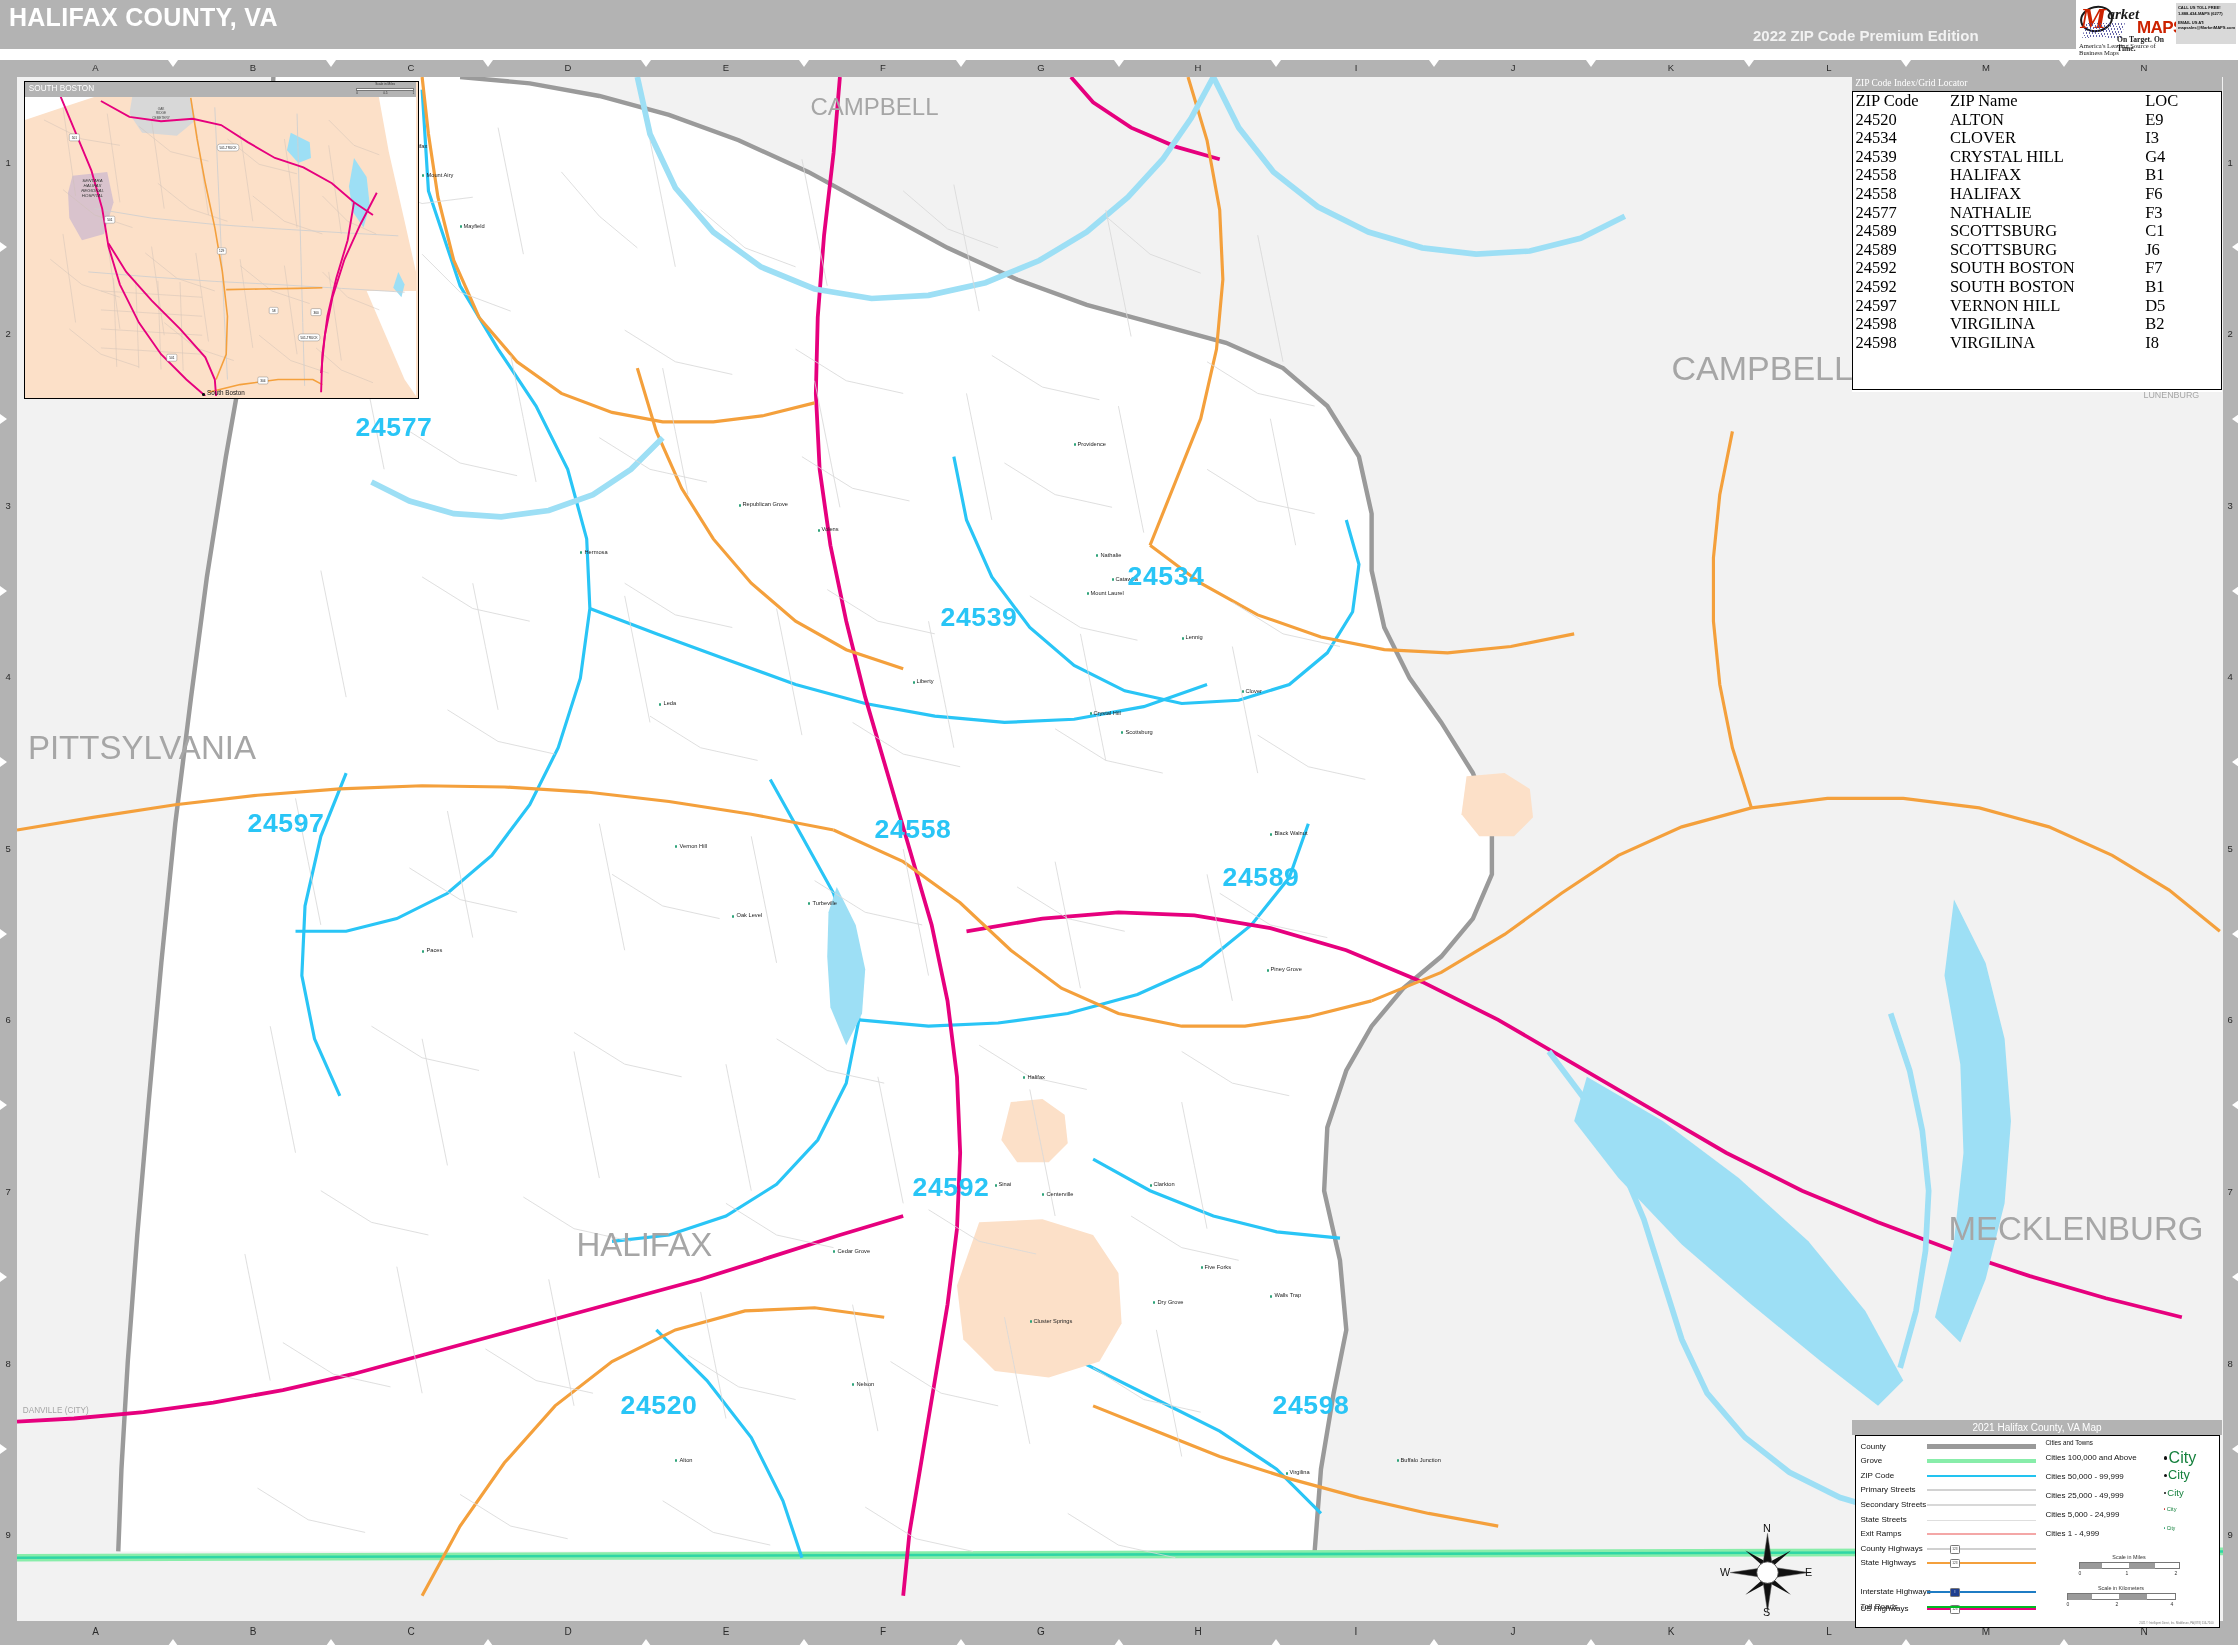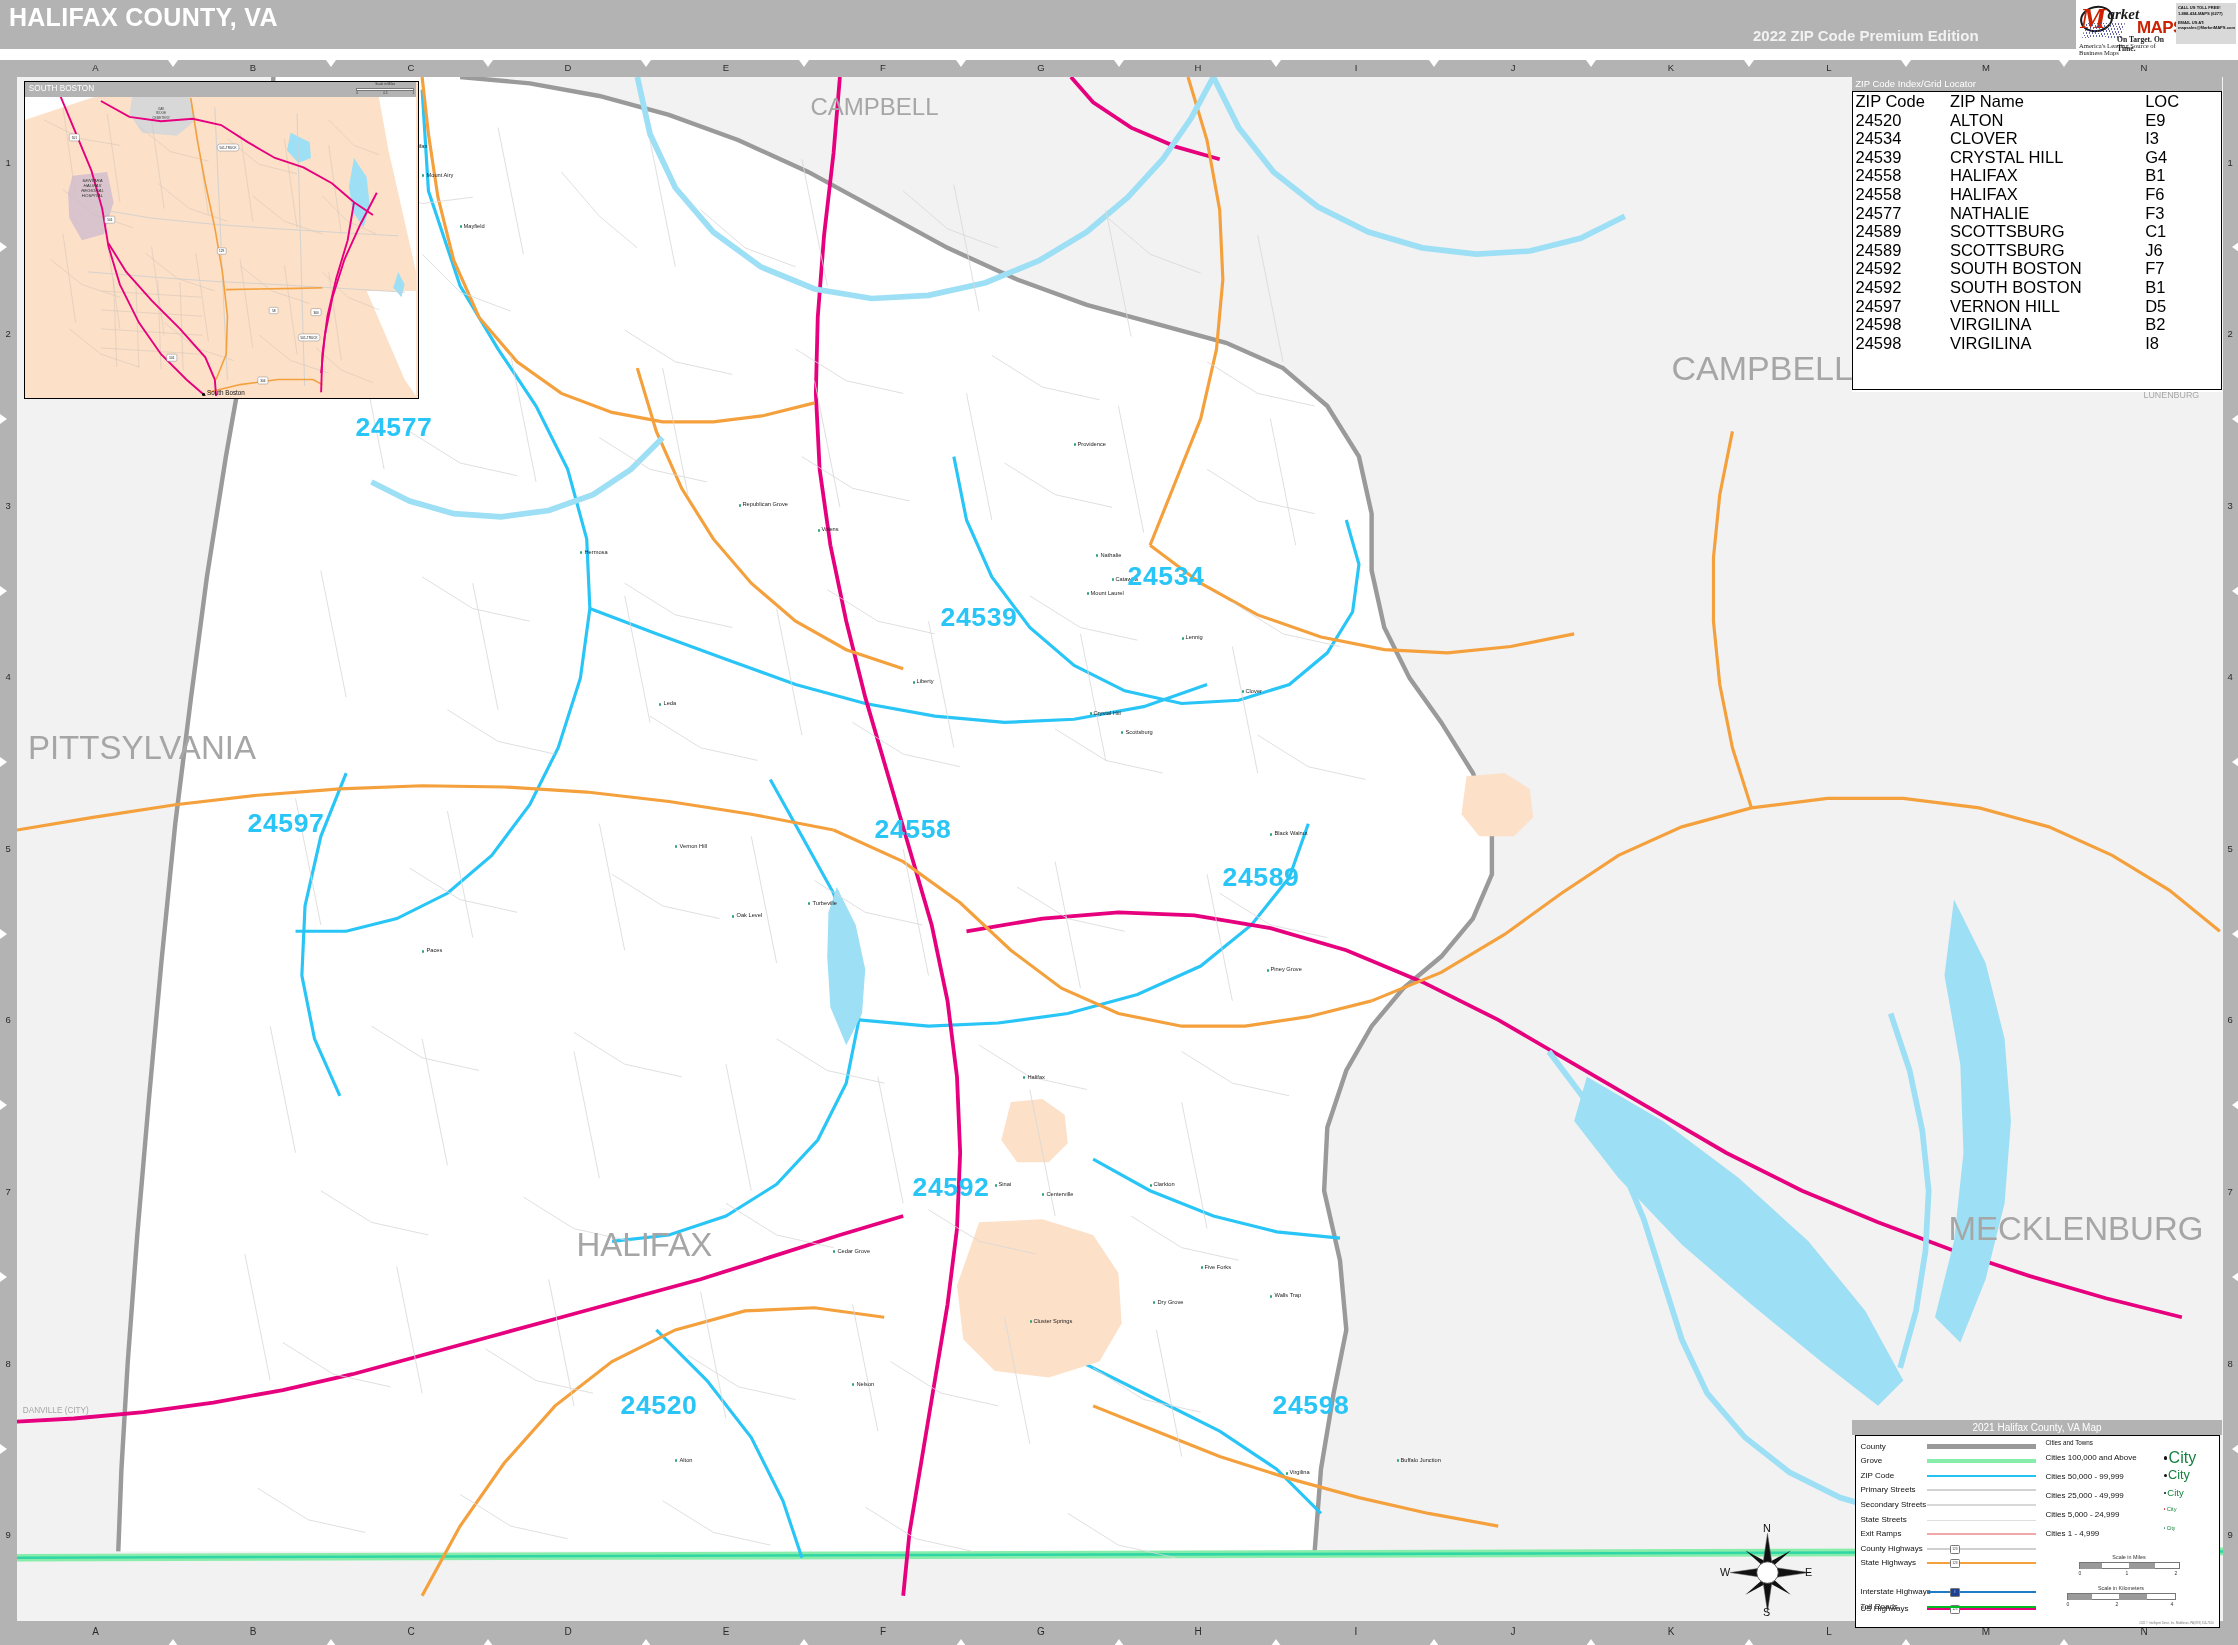--- a/index.html
+++ b/index.html
@@ -67,21 +67,21 @@
   
   #map-canvas{position:absolute;left:16.5px;top:77px;width:2206px;height:1544px;
               background:#f2f2f2;overflow:hidden;}
   .county-name{position:absolute;color:#a6a6a6;font-weight:normal;white-space:nowrap;}
   .zip-label{position:absolute;color:#29c5f6;font-weight:bold;white-space:nowrap;
              font-size:26.6px;letter-spacing:0.6px;}
   .place-dot{position:absolute;width:2.5px;height:2.5px;background:#2fa37a;border-radius:50%;}
   .place-name{position:absolute;font-size:5.7px;color:#222;white-space:nowrap;}
 
   
-  #zip-panel{position:absolute;left:1852px;top:76px;width:370px;height:316px;background:#fff;}
+  #zip-panel{position:absolute;left:1852px;top:76px;width:370px;height:316px;background:#fff;font-family:Liberation Serif, serif;}
   #zip-panel-title{position:absolute;left:0;top:0;width:370px;height:15px;background:#b3b3b3;
                    color:#fff;font-size:9.5px;line-height:15px;padding-left:3.2px;box-sizing:border-box;}
   #zip-table-wrap{position:absolute;left:0;top:15px;width:370px;height:299px;
                   border:1.3px solid #000;box-sizing:border-box;background:#fff;}
   #zip-table{width:100%;border-collapse:collapse;}
   #zip-table td{font-size:16.5px;color:#000;padding:0 0 0 2.5px;height:18.6px;line-height:18.6px;
                 white-space:nowrap;font-weight:normal;}
   #zip-table tr.hdr td{font-weight:normal;}
   #zip-table td.c-zip{width:92px;}
   #zip-table td.c-name{width:193px;}

